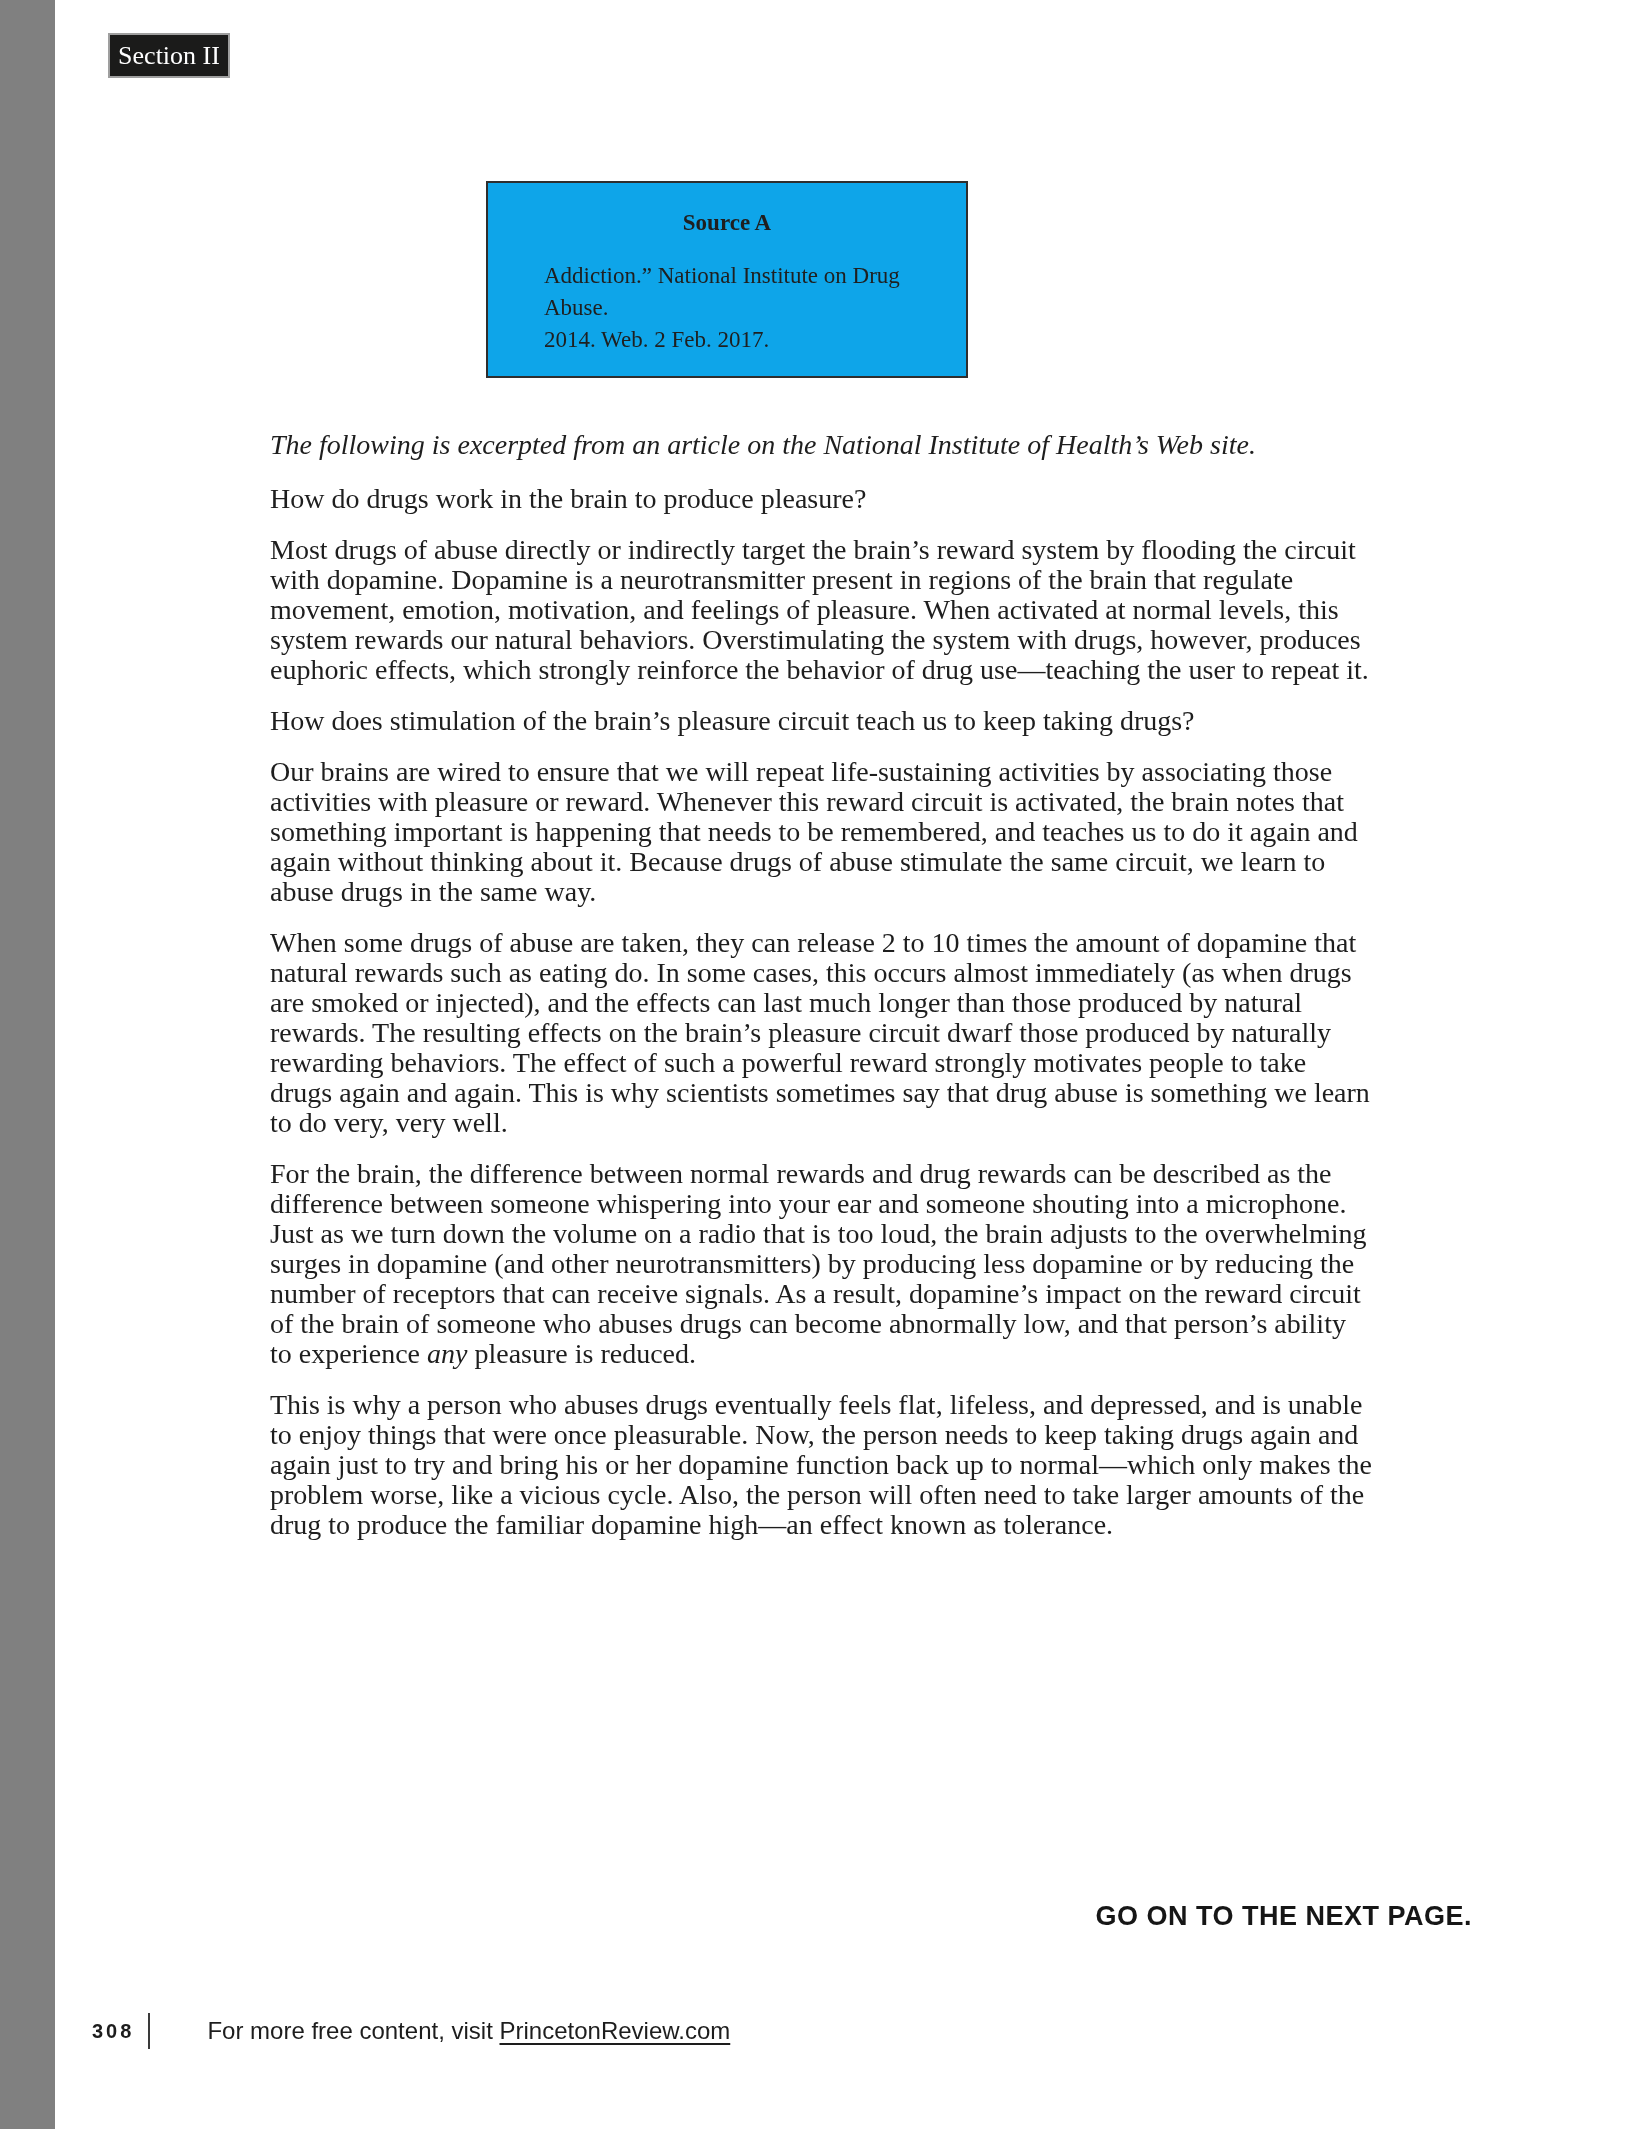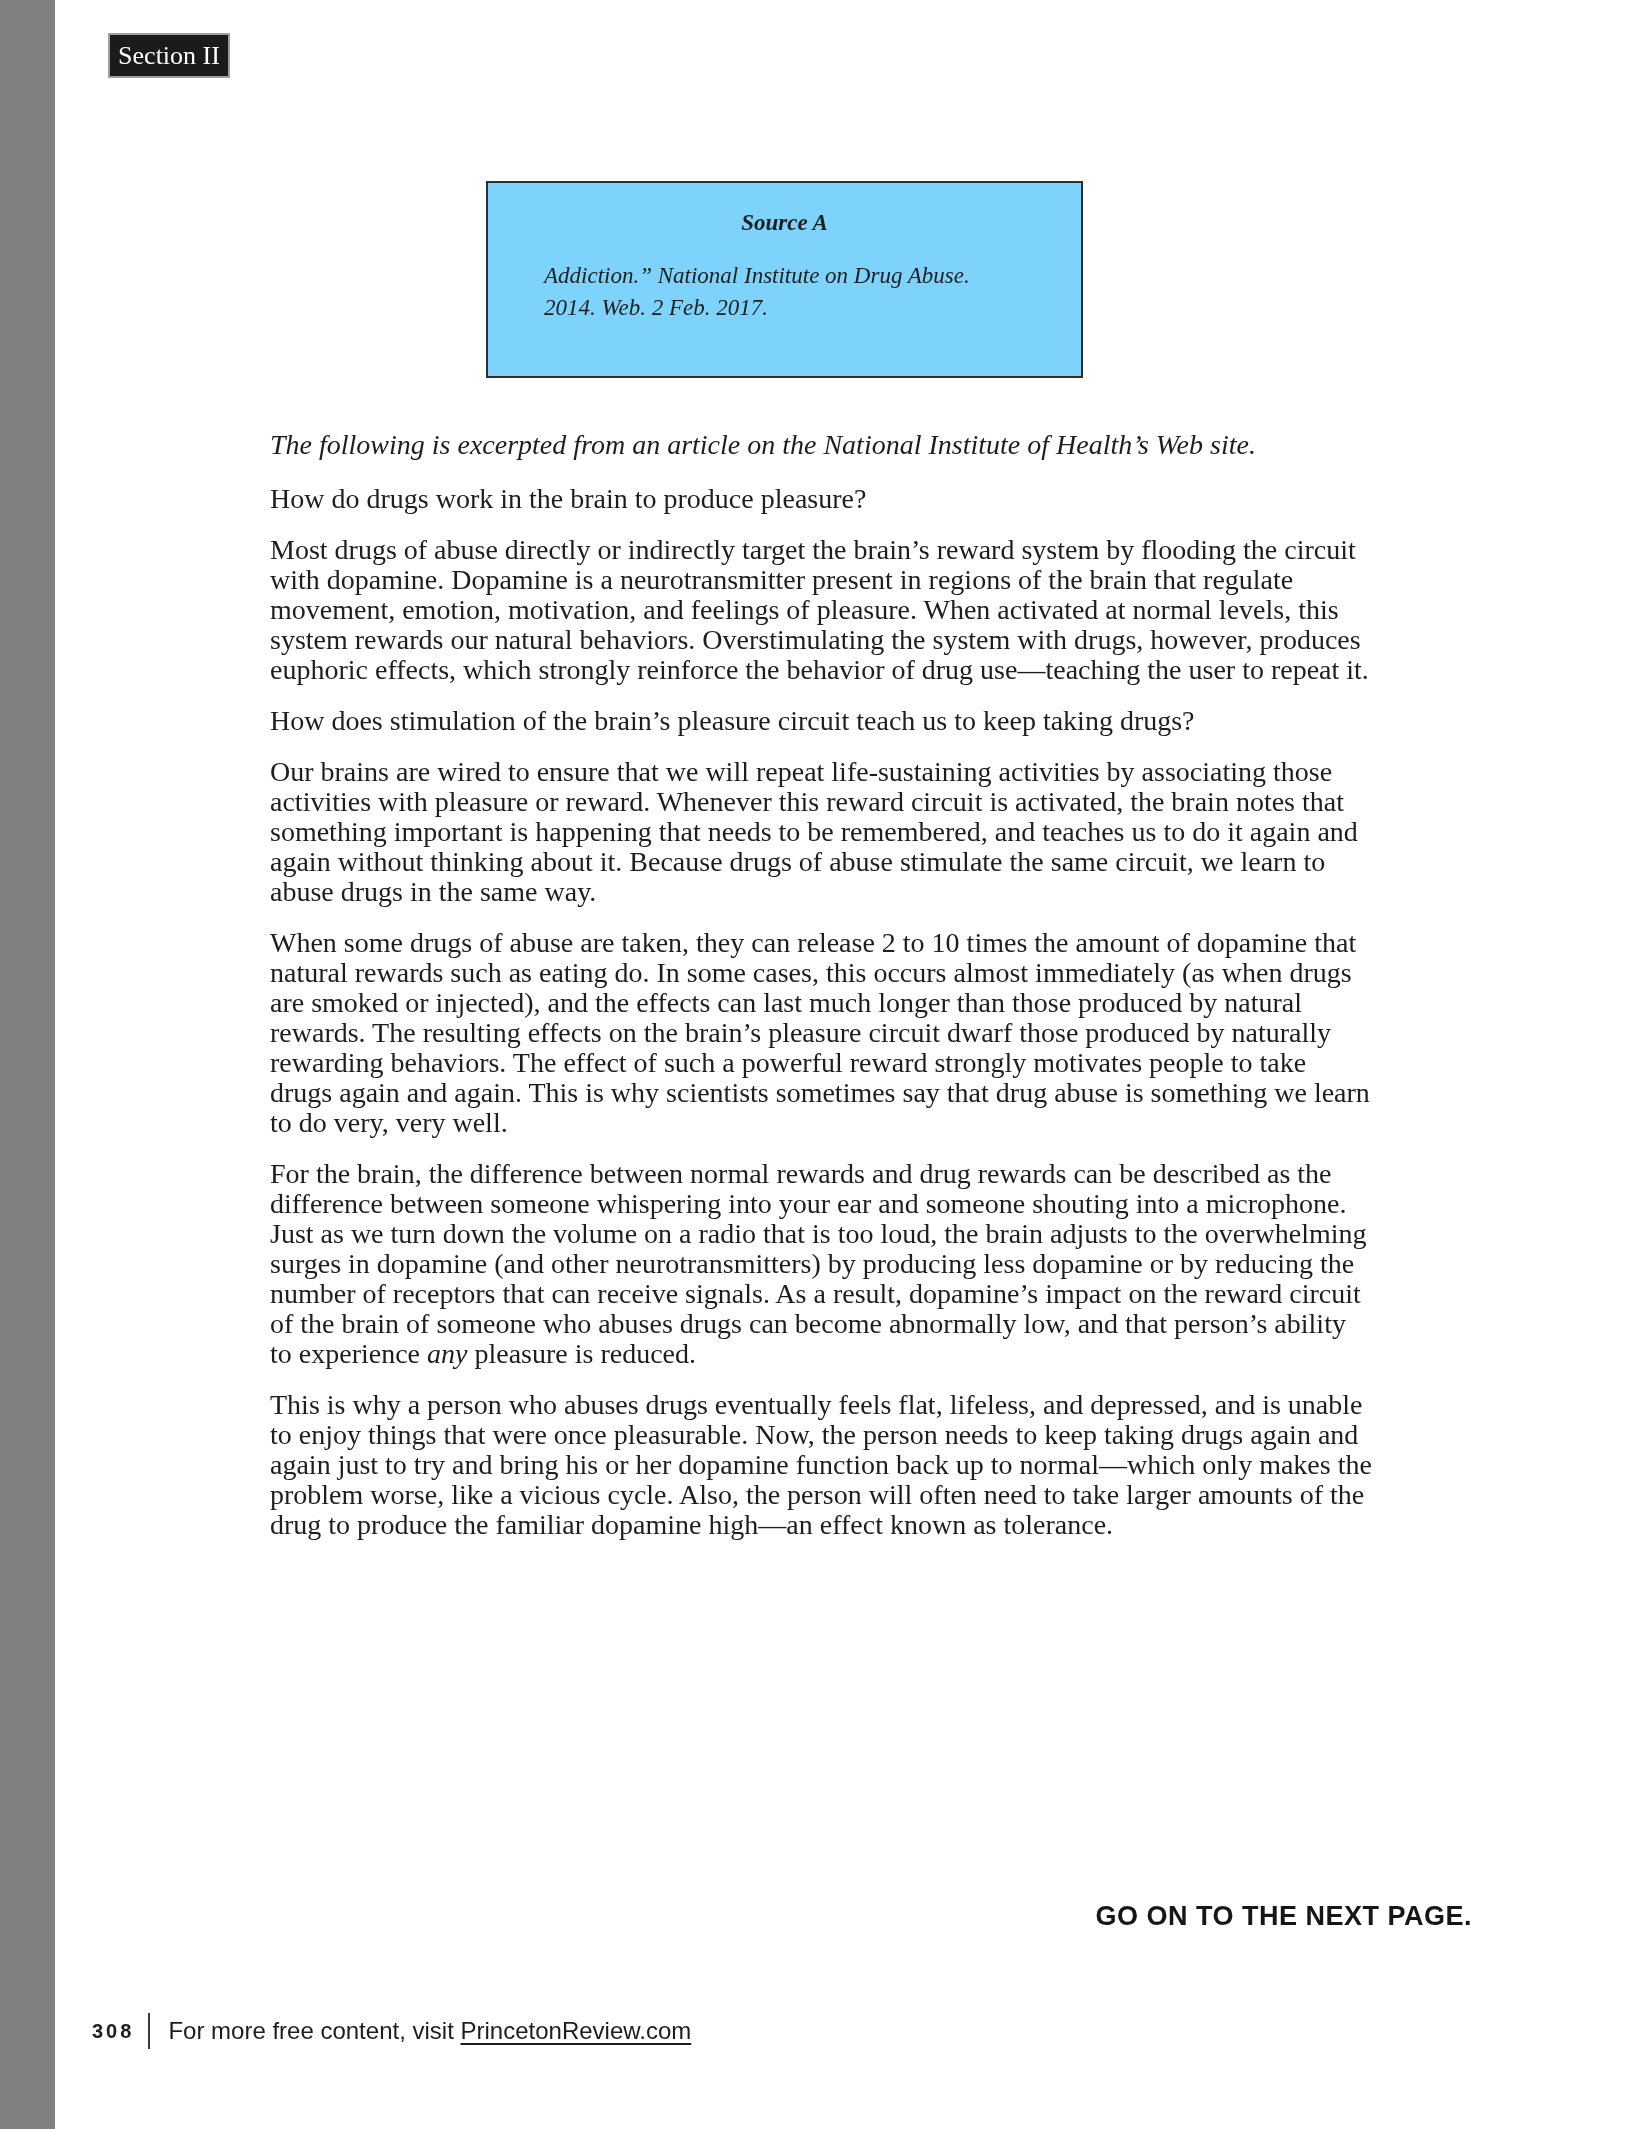--- a/index.html
+++ b/index.html
@@ -25,25 +25,24 @@
     background: #1b1b1a;
     border: 2px solid #9f9f9f;
     box-sizing: border-box;
     display: flex; align-items: center; justify-content: center;
     color: #ffffff;
     font-size: 26px;
   }
   .source-box {
     position: absolute;
     left: 486px; top: 181px;
-    width: 597px; height: 197px;
+    width: 482px; height: 197px;
     border: 2px solid #2e2e2e;
     box-sizing: border-box;
-    background: #7dd3fc;
-    font-style: italic;
+    background: #0ea5e9;
   }
   .source-title {
     text-align: center;
     font-weight: bold;
     font-size: 23px;
     margin-top: 27px;
   }
   .citation {
     margin: 24px 14px 0 12px;
     font-size: 23px;
@@ -84,21 +83,21 @@
   .page-num {
     font-weight: bold;
     font-size: 20px;
     letter-spacing: 3px;
   }
   .footer-divider {
     width: 2px; height: 36px;
     background: #3a3a3a;
     margin: 0 18px 0 14px;
   }
-  .footer-text { font-size: 24px; }
+  .footer-text { font-size: 24px; margin-left: 39px; }
   .footer-link {
     text-decoration: underline;
     text-underline-offset: 4px;
     color: #1d1d1d;
     cursor: pointer;
   }
 </style>
 </head>
 <body>
 

